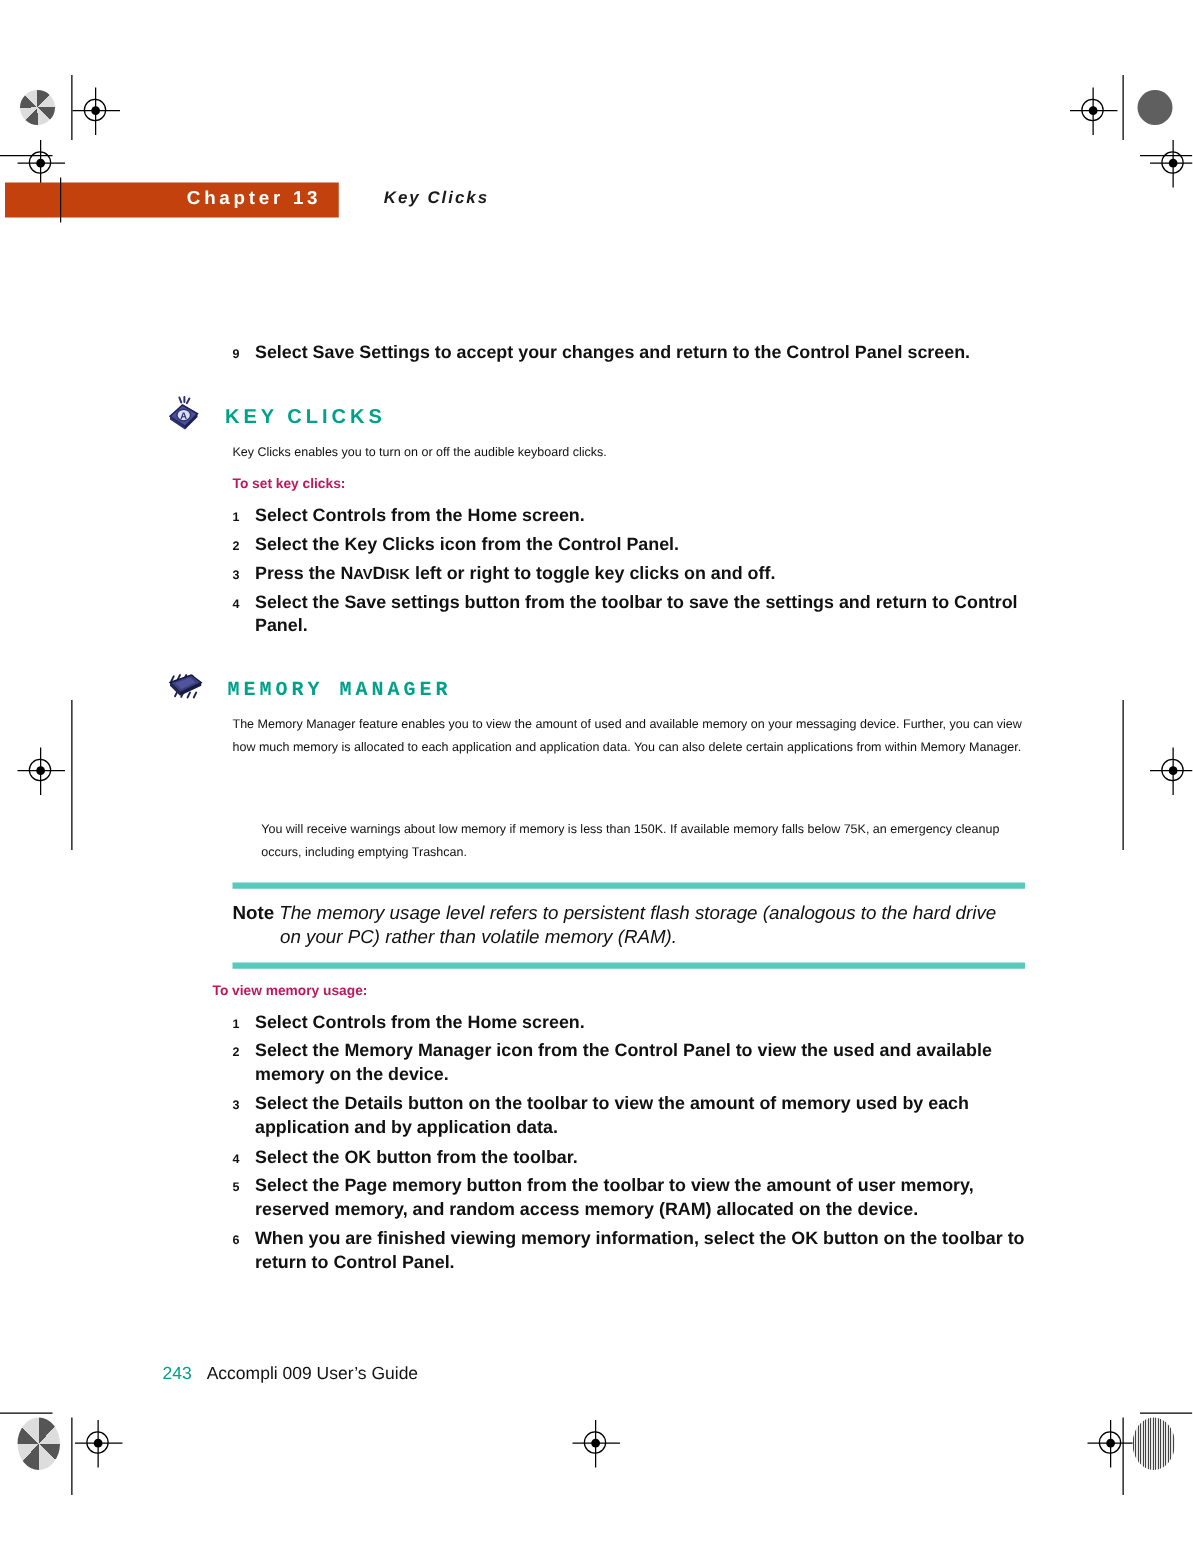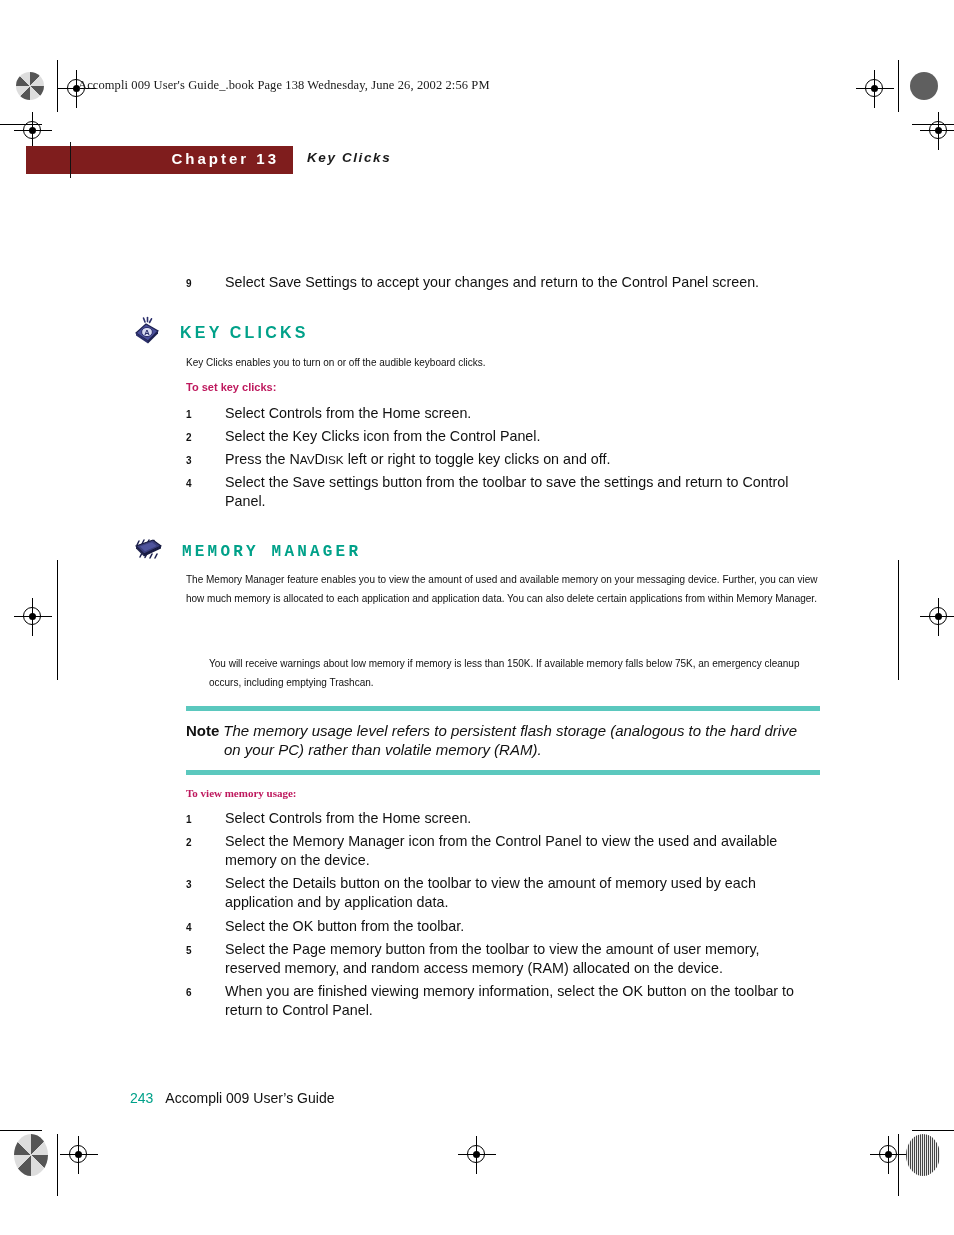--- a/index.html
+++ b/index.html
@@ -75,25 +75,25 @@
     font-family: "Liberation Serif", serif;
     font-size: 12.5px;
     color: #1a1a1a;
     white-space: nowrap;
     letter-spacing: 0.1px;
   }
 
   
   .chapter-bar {
     position: absolute;
-    left: 26px;
+    left: 4px;
     top: 146px;
     width: 267px;
     height: 28px;
-    background: #7f1d1d;
+    background: #c2410c;
   }
   .chapter-bar .rule {
     position: absolute;
     left: 44px;
     top: -4px;
     width: 1px;
     height: 36px;
     background: #111;
   }
   .chapter-label {
@@ -137,21 +137,22 @@
     left: 0;
     top: 2px;
     width: 14px;
     font-size: 10px;
     font-weight: bold;
     color: #111;
     text-align: left;
   }
   .step .txt {
     display: block;
-    margin-left: 39px;
+    margin-left: 18px;
+    font-weight: bold;
   }
 
   .section-head {
     position: absolute;
     display: flex;
     align-items: center;
   }
   .section-head .title {
     font-size: 16px;
     font-weight: bold;
@@ -304,21 +305,20 @@
 
   <div class="reg" style="left:872px; top:1138px;">
     <div class="vline"></div>
       <div class="hline"></div>
       <div class="circ"></div>
       <div class="dot"></div>
   </div>
   <div class="trim" style="left:898px; top:1134px; width:1px; height:62px;"></div>
   <div class="halftone fine" style="left:906px; top:1134px; width:34px; height:42px;"></div>
 
-  <div class="fileinfo">Accompli 009 User's Guide_.book  Page 138  Wednesday, June 26, 2002  2:56 PM</div>
 
   <div class="chapter-bar">
     <div class="rule"></div>
     <span class="chapter-label">Chapter 13</span>
   </div>
   <div class="chapter-topic">Key Clicks</div>
 
   <div class="content">
 
     <div class="step" style="left:186px; top:273px; width:640px;">
@@ -396,21 +396,21 @@
 
     <div class="note-wrap">
       <div class="note-rule"></div>
       <div class="note-body">
         <span class="note-label">Note</span><span class="note-text">The memory usage level refers to persistent flash storage (analogous to the hard drive</span>
         <span class="note-indent">on your PC) rather than volatile memory (RAM).</span>
       </div>
       <div class="note-rule"></div>
     </div>
 
-    <div class="subhead" style="left:186px; top:787px;font-family:Liberation Serif, serif;">To view memory usage:</div>
+    <div class="subhead" style="left:170px; top:787px;">To view memory usage:</div>
 
     <div class="step" style="left:186px; top:809px; width:640px;">
       <span class="num">1</span>
       <span class="txt">Select Controls from the Home screen.</span>
     </div>
 
     <div class="step" style="left:186px; top:832px; width:637px;">
       <span class="num">2</span>
       <span class="txt">Select the Memory Manager icon from the Control Panel to view the used and available memory on the device.</span>
     </div>

